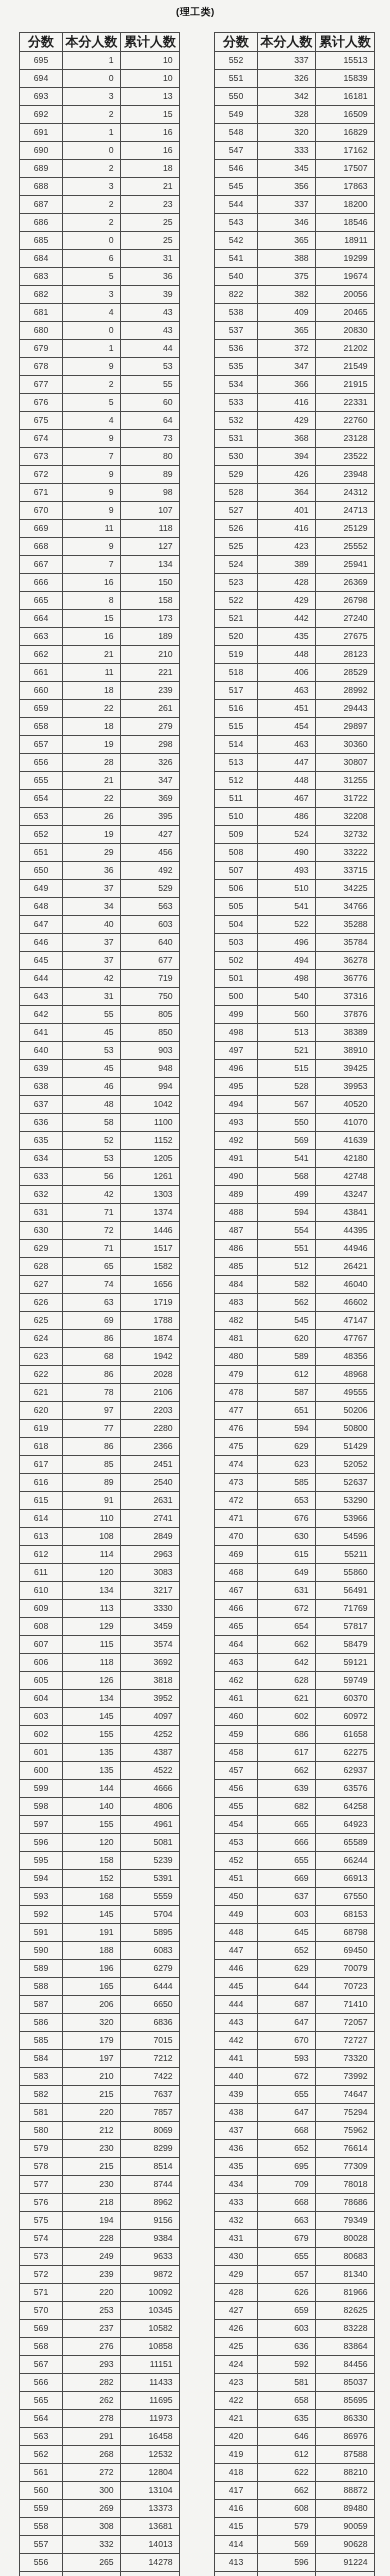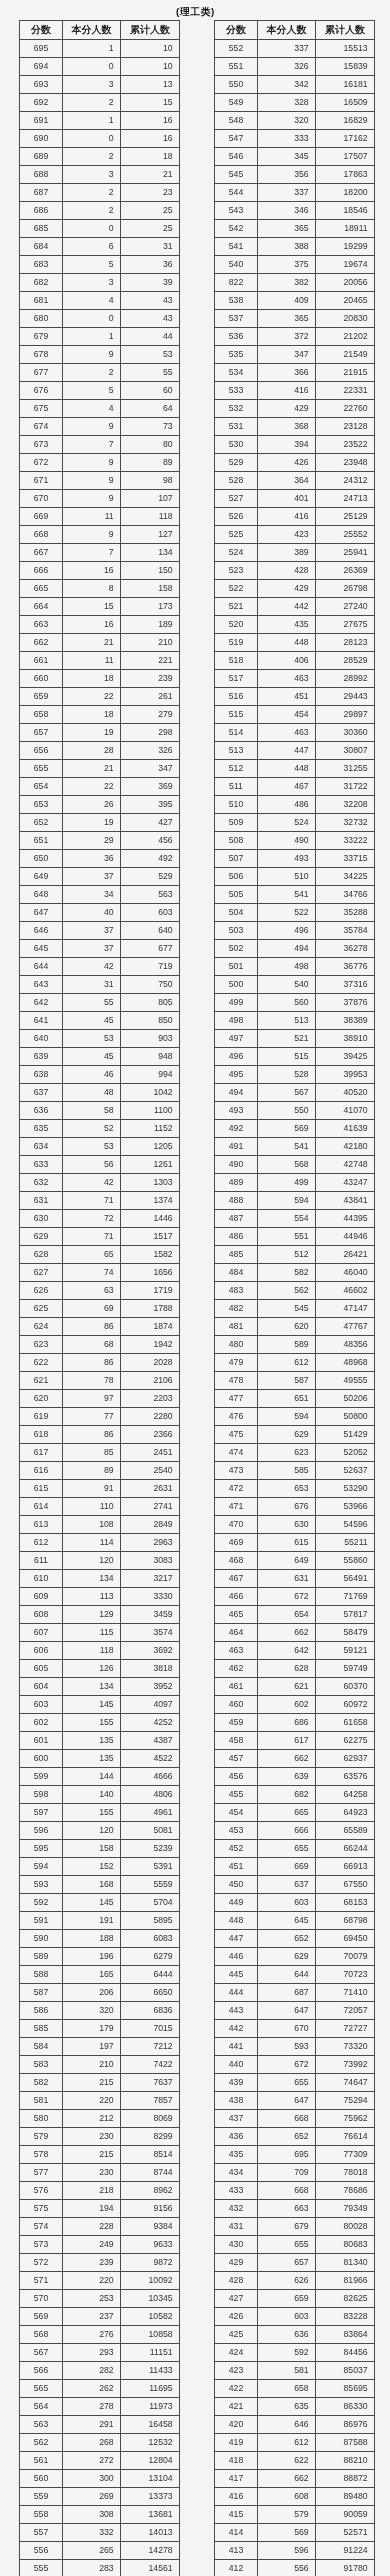--- a/index.html
+++ b/index.html
@@ -13,42 +13,42 @@
     font-family: "Liberation Sans", "DejaVu Sans", sans-serif;
     color: #2f2f2f;
     overflow: hidden;
   }
   .page-title {
     text-align: center;
     font-size: 9.8px;
     font-weight: bold;
     color: #111;
     padding-top: 5.8px;
-    margin: 0 0 1px 0;
+    margin: 0 0 13px 0;
     letter-spacing: 0.6px;
   }
   .tables-wrap {
     display: flex;
     justify-content: space-between;
     padding: 0 16px 0 19px;
     align-items: flex-start;
   }
   table.score-table {
     border-collapse: collapse;
     table-layout: fixed;
     width: 160px;
     background: #f5f5f3;
   }
   .score-table col.c1 { width: 43px; }
   .score-table col.c2 { width: 58px; }
   .score-table col.c3 { width: 59px; }
   .score-table th {
     border: 0.6px solid #4a4a4a;
     height: 18px;
-    font-size: 10px;
+    font-size: 13px;
     font-weight: bold;
     text-align: center;
     color: #1e1e1e;
     padding: 0;
   }
   .score-table td {
     border: 0.6px solid #4a4a4a;
     height: 17px;
     font-size: 8.7px;
     padding: 0;
@@ -1502,21 +1502,21 @@
           <td class="num">89480</td>
         </tr>
         <tr>
           <td class="score">415</td>
           <td class="num">579</td>
           <td class="num">90059</td>
         </tr>
         <tr>
           <td class="score">414</td>
           <td class="num">569</td>
-          <td class="num">52571</td>
+          <td class="num">90628</td>
         </tr>
         <tr>
           <td class="score">413</td>
           <td class="num">596</td>
           <td class="num">91224</td>
         </tr>
         <tr>
           <td class="score">412</td>
           <td class="num">556</td>
           <td class="num">91780</td>

